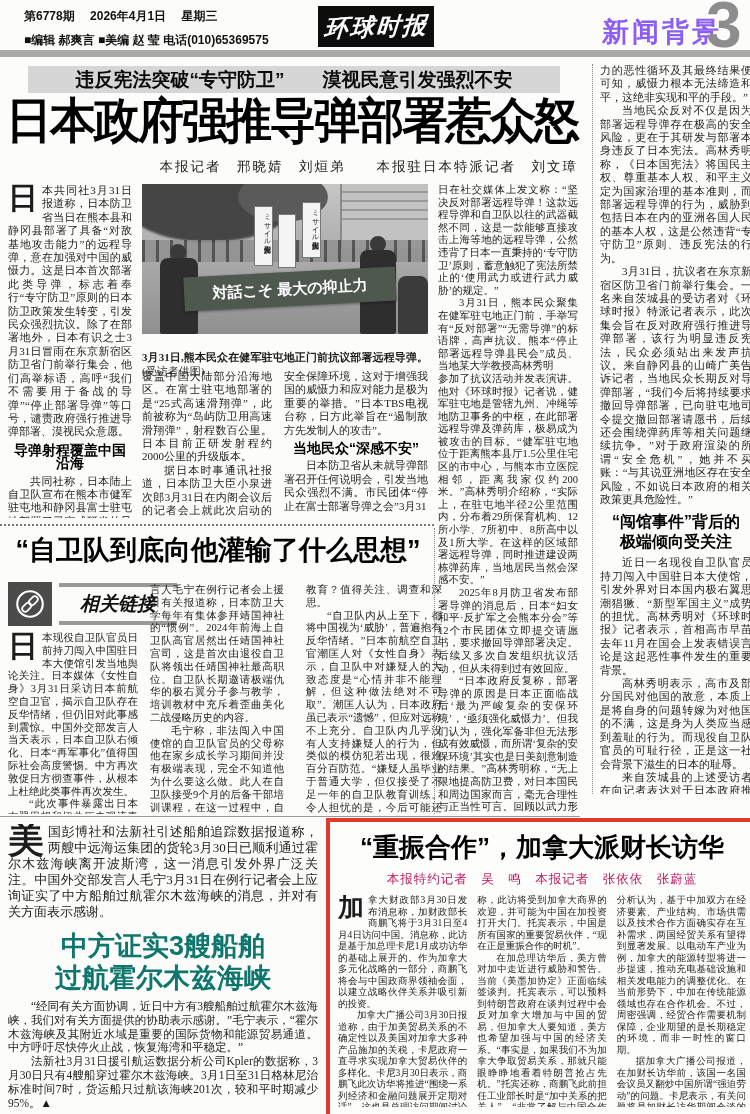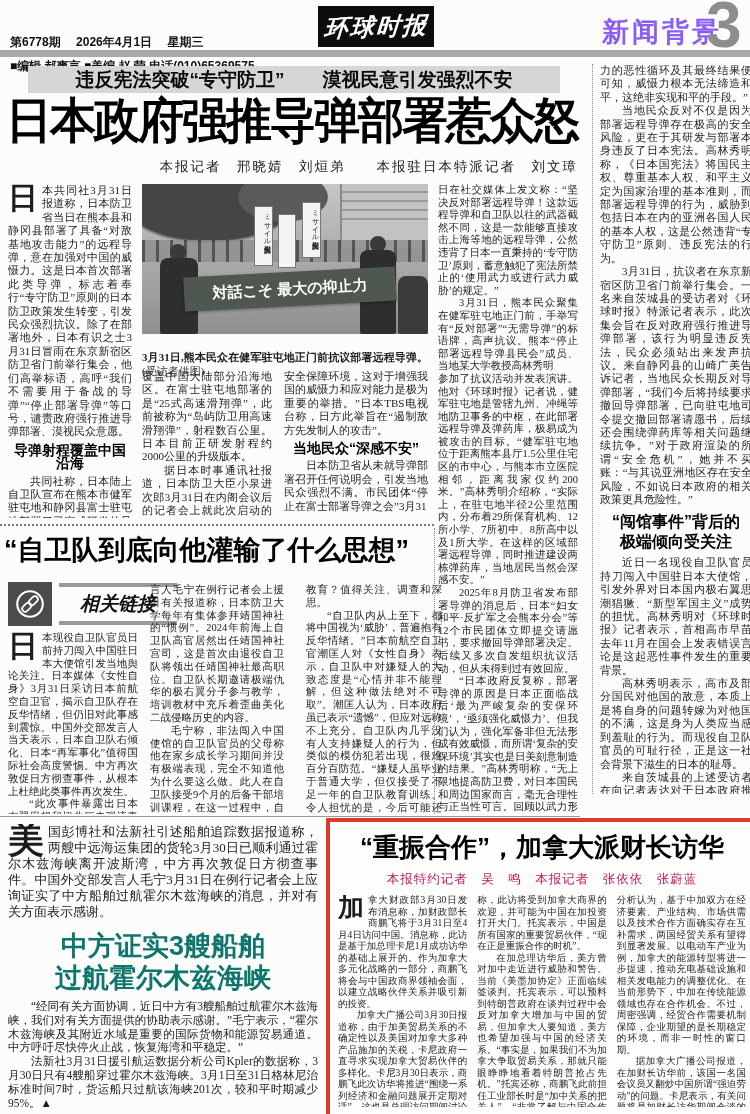--- a/index.html
+++ b/index.html
@@ -1,20 +1,20 @@
 <!DOCTYPE html>
 <html><head>
 <meta charset="utf-8">
 <style>
   html,body{margin:0;padding:0;background:#e8e8e4;}
   .page{position:relative;width:750px;height:1114px;background:#fcfcfa;margin:0 auto;
         font-family:"Liberation Serif","DejaVu Serif",serif;color:#1c1c1c;overflow:hidden;}
   
-  .mast-left{position:absolute;left:10px;top:8px;font-family:"Liberation Sans",sans-serif;
-             font-weight:bold;font-size:12px;color:#111;margin-top:26px;}
+  .mast-left{position:absolute;left:24px;top:8px;font-family:"Liberation Sans",sans-serif;
+             font-weight:bold;font-size:12px;color:#111;}
   .mast-left .row{margin-bottom:7px;white-space:nowrap;}
   .mast-left .row span{margin-right:12px;}
   .logo{position:absolute;left:318px;top:6px;width:116px;height:41px;background:#0d0d0d;
         display:flex;align-items:center;justify-content:center;}
   .logo span{color:#fff;font:italic 900 24px "Liberation Serif",serif;letter-spacing:2px;
              transform:rotate(-2deg) skewX(-6deg);}
   .section-label{position:absolute;left:602px;top:14px;font-family:Liberation Serif, serif;
         font-weight:900;font-size:27px;letter-spacing:3px;color:#8b5cf6;}
   .page-num{position:absolute;left:706px;top:-12px;font-family:"Liberation Sans",sans-serif;
         font-weight:900;font-size:64px;color:#8d8d8d;}
@@ -60,21 +60,21 @@
   .caption .cap-credit{font-weight:normal;color:#333;}
   .jp-col2{left:142px;top:370px;width:130px;height:148px;}
   .jp-col3{left:284px;top:370px;width:144px;height:148px;}
   .jp-colD{left:438px;top:184px;width:140px;height:630px;font-size:10.5px;line-height:12.6px;}
   .jp-colF{left:592px;top:64px;width:152px;height:730px;border-left:1px dotted #888;padding-left:7px;}
   .colf-subhead{margin:6px 0 4px 0;text-align:center;font-family:"Liberation Sans",sans-serif;
          font-weight:900;font-size:16px;line-height:1.25;color:#000;}
   .colf-subhead span{display:block;}
   
   .rel-topline{position:absolute;left:0;top:524px;width:434px;border-top:2px dotted #777;}
-  .rel-headline{position:absolute;left:4px;top:532px;width:428px;text-align:left;
+  .rel-headline{position:absolute;left:4px;top:532px;width:428px;text-align:center;
          font-family:"Liberation Sans",sans-serif;font-weight:900;font-size:27px;color:#000;}
   .badge{position:absolute;left:8px;top:582px;display:flex;align-items:center;}
   .badge-icon{width:44px;height:44px;background:#4b4b4b;display:flex;align-items:center;justify-content:center;}
   .badge-label{margin-left:7px;width:118px;border-top:4px solid #9a9a9a;border-bottom:4px solid #9a9a9a;
          text-align:center;font:italic 900 19px "Liberation Sans",sans-serif;padding:4px 0;color:#111;}
   .rel-colA{left:8px;top:632px;width:130px;height:182px;font-size:10.5px;line-height:12.8px;}
   .rel-colB{left:150px;top:584px;width:134px;height:230px;font-size:10.5px;line-height:12.8px;}
   .rel-colC{left:296px;top:584px;width:136px;height:230px;font-size:10.5px;line-height:12.8px;margin-left:10px;}
   .vdivider{position:absolute;left:434px;top:528px;height:286px;border-left:1px dotted #888;}
   .hrule{position:absolute;left:0;top:816px;width:580px;border-top:1px solid #999;}
@@ -208,21 +208,21 @@
   </div>
   <div class="col rel-colC">
     <p class="para noindent">教育？值得关注、调查和深思。</p>
     <p class="para">“自卫队内从上至下，都将中国视为‘威胁’，普遍抱有反华情绪。”日本前航空自卫官潮匡人对《女性自身》表示，自卫队中对嫌疑人的大致态度是“心情并非不能理解，但这种做法绝对不可取”。潮匡人认为，日本政府虽已表示“遗憾”，但应对远称不上充分。自卫队内几乎没有人支持嫌疑人的行为，但类似的模仿犯若出现，很难百分百防范。“嫌疑人虽毕业于普通大学，但仅接受了不足一年的自卫队教育训练。令人担忧的是，今后可能还会出现这类‘不成熟’的干部。”▲</p>
     <p class="para noindent"></p>
   </div>
   <div class="vdivider"></div>
   <div class="hrule"></div>
 
   <div class="col horm-lead">
-    <p class="para noindent"><span class="dropcap">美</span><span>国彭博社和法新社引述船舶追踪数据报道称，两艘中远海运集团的货轮3月30日已顺利通过霍尔木兹海峡离开波斯湾，中方再次敦促日方彻查事件。中国外交部发言人毛宁3月31日在例行记者会上应询证实了中方船舶过航霍尔木兹海峡的消息，并对有关方面表示感谢。</span></p>
+    <p class="para noindent"><span class="dropcap">美</span><span>国彭博社和法新社引述船舶追踪数据报道称，两艘中远海运集团的货轮3月30日已顺利通过霍尔木兹海峡离开波斯湾，这一消息引发外界广泛关注。中国外交部发言人毛宁3月31日在例行记者会上应询证实了中方船舶过航霍尔木兹海峡的消息，并对有关方面表示感谢。</span></p>
   </div>
   <h2 class="horm-headline" style="margin:0">
     <span>中方证实3艘船舶</span>
       <span>过航霍尔木兹海峡</span>
   </h2>
   <div class="col horm-body">
     <p class="para">“经同有关方面协调，近日中方有3艘船舶过航霍尔木兹海峡，我们对有关方面提供的协助表示感谢。”毛宁表示，“霍尔木兹海峡及其附近水域是重要的国际货物和能源贸易通道。中方呼吁尽快停火止战，恢复海湾和平稳定。”</p>
     <p class="para">法新社3月31日援引航运数据分析公司Kpler的数据称，3月30日只有4艘船穿过霍尔木兹海峡。3月1日至31日格林尼治标准时间7时，货运船只过航该海峡201次，较和平时期减少95%。▲</p>
     <p class="para noindent"></p>
   </div>

